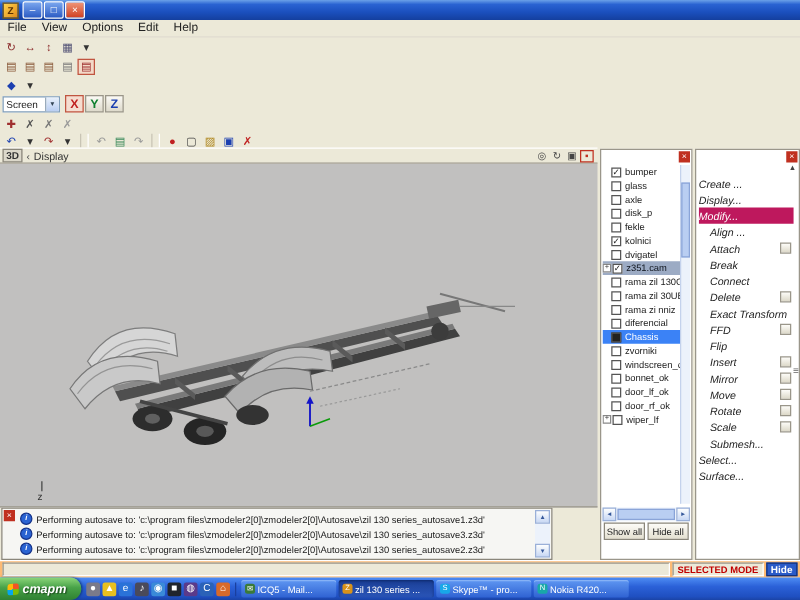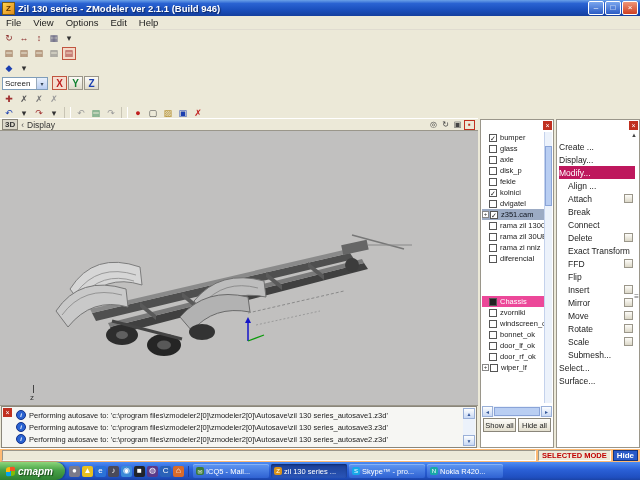--- a/index.html
+++ b/index.html
@@ -48,21 +48,21 @@
     padding:0 2px;margin:0 3px 0 2px;line-height:9px;}
   .vpchev{margin-right:3px;color:#555;}
   .vpicons{margin-left:auto;display:flex;align-items:center;gap:1px;padding-right:3px;}
   .vpi{width:11px;height:10px;display:inline-flex;align-items:center;justify-content:center;font-size:8px;}
   .vpi.boxed{border:1px solid #c03020;box-sizing:border-box;}
   .viewport{position:absolute;left:0;top:131px;width:478px;height:275px;background:#c1c0bf;
     border-bottom:1px solid #9a968a;box-sizing:border-box;}
   .axis-hint{position:absolute;left:30px;bottom:3px;font-size:8px;color:#333;}
   .axis-hint::after{content:"";position:absolute;left:3px;bottom:9px;width:1px;height:8px;background:#444;}
   
-  .logpanel{position:absolute;left:1px;top:406px;width:476px;height:42px;background:#f6f6f3;
+  .logpanel{position:absolute;left:1px;top:406px;width:441px;height:42px;background:#f6f6f3;
     border:1px solid #8a867a;box-sizing:border-box;}
   .logclose{position:absolute;left:1px;top:1px;width:9px;height:9px;background:#c03020;color:#fff;
     font-size:7px;display:flex;align-items:center;justify-content:center;line-height:1;}
   .loglines{position:absolute;left:14px;top:2px;right:14px;bottom:2px;overflow:hidden;}
   .logline{display:flex;align-items:center;height:12px;font-size:7.5px;color:#222;white-space:nowrap;}
   .infoico{width:8px;height:8px;border-radius:50%;background:#2a63d2;color:#fff;font-size:6px;
     font-style:italic;font-weight:bold;display:inline-flex;align-items:center;justify-content:center;
     margin-right:3px;flex:none;border:1px solid #14328a;}
   .logscroll{position:absolute;right:1px;top:1px;width:12px;bottom:1px;background:#ecf2fb;
     display:flex;flex-direction:column;justify-content:space-between;}
@@ -77,34 +77,34 @@
   .cmd-up{position:absolute;top:12px;right:2px;font-size:6px;color:#444;}
   .cmd-grip{position:absolute;top:172px;right:0px;font-size:8px;color:#666;}
   .scenelist{position:absolute;left:1px;top:12px;right:8px;bottom:44px;overflow:hidden;}
   .srow{display:flex;align-items:center;height:11px;font-size:7.5px;color:#222;white-space:nowrap;padding-left:7px;}
   .srow.haskid{padding-left:0;}
   .expbox{width:7px;height:7px;border:1px solid #888;font-size:6px;line-height:5px;text-align:center;
     color:#333;background:#fff;margin-right:1px;flex:none;box-sizing:border-box;}
   .cb{width:8px;height:8px;border:1px solid #555;background:#fff;font-size:7px;line-height:7px;
     text-align:center;color:#222;margin-right:3px;flex:none;box-sizing:border-box;}
   .cb.solid{background:#222;}
-  .srow.sel-a{background:#ec4899;color:#fff;margin-top:32px;}
+  .srow.sel-a{background:#3b82f6;color:#fff;}
   .srow.sel-i{background:#9cabc4;color:#10151e;}
   .vscroll{position:absolute;top:12px;right:1px;width:7px;bottom:44px;background:#ecf2fb;border-left:1px solid #c4d2ec;}
   .vthumb{position:absolute;top:14px;left:0;width:7px;height:60px;background:#b9cef2;border:1px solid #8aa4d8;box-sizing:border-box;}
   .hscroll{position:absolute;left:1px;right:1px;bottom:30px;height:11px;background:#ecf2fb;
     display:flex;align-items:stretch;}
   .hthumb{flex:1;margin:1px;background:#b9cef2;border:1px solid #8aa4d8;}
   .hbtn{width:11px;background:linear-gradient(180deg,#fdfefe,#c8d8f4);border:1px solid #9ab0d8;
     color:#35589a;font-size:5px;display:flex;align-items:center;justify-content:center;box-sizing:border-box;}
   .listbtns{position:absolute;left:1px;right:1px;bottom:14px;height:14px;display:flex;gap:2px;padding:1px;}
   .smallbtn{flex:1;font-size:7.5px;background:linear-gradient(180deg,#fdfcf8,#e4e0d0);
     border:1px solid #8a867a;display:flex;align-items:center;justify-content:center;color:#222;}
   .cmdlist{position:absolute;left:2px;top:20px;right:4px;bottom:4px;overflow:hidden;}
-  .crow{position:relative;display:flex;align-items:center;height:13px;font-size:8.5px;color:#222;white-space:nowrap;}
+  .crow{position:relative;display:flex;align-items:center;height:13px;font-size:8.5px;color:#222;white-space:nowrap;font-style:italic;}
   .crow.lvl1{padding-left:9px;}
   .crow.sel{background:#be185d;color:#fff;}
   .crow .cbtn{position:absolute;right:2px;top:2px;width:9px;height:9px;
     background:linear-gradient(180deg,#fdfcf8,#dcd8c8);border:1px solid #9a968a;box-sizing:border-box;}
   
   .statusbar{position:absolute;left:0;top:448px;width:640px;height:14px;background:#fdba74;
     border-top:1px solid #fff;display:flex;align-items:center;gap:2px;padding:0 2px;box-sizing:border-box;font-size:8px;}
   .scell{border:1px solid #9a968a;border-right-color:#fff;border-bottom-color:#fff;height:11px;
     display:flex;align-items:center;padding:0 3px;box-sizing:border-box;background:#ece9d8;}
   .scell.grow{flex:1;}
@@ -138,21 +138,20 @@
   .langbox{color:#fff;font-size:7.5px;font-weight:bold;padding:0 2px;}
   .trayico{width:9px;height:9px;border-radius:2px;display:flex;align-items:center;justify-content:center;
     font-size:7px;line-height:1;color:#fff;}
   .clock{color:#fff;font-size:8px;margin-left:2px;}
 </style>
 </head>
 <body>
 
 <div class="titlebar">
   <span class="appicon">Z</span>
-  <span class="title-text">Zil 130 series - ZModeler ver 2.1.1 (Build 946)</span>
   <span class="winbtns" id="winbtns">
       <span class="winbtn">–</span>
       <span class="winbtn">□</span>
       <span class="winbtn close">×</span>
     </span>
 </div>
 
 <div class="menubar">
   <span class="menu-item">File</span>
   <span class="menu-item">View</span>

